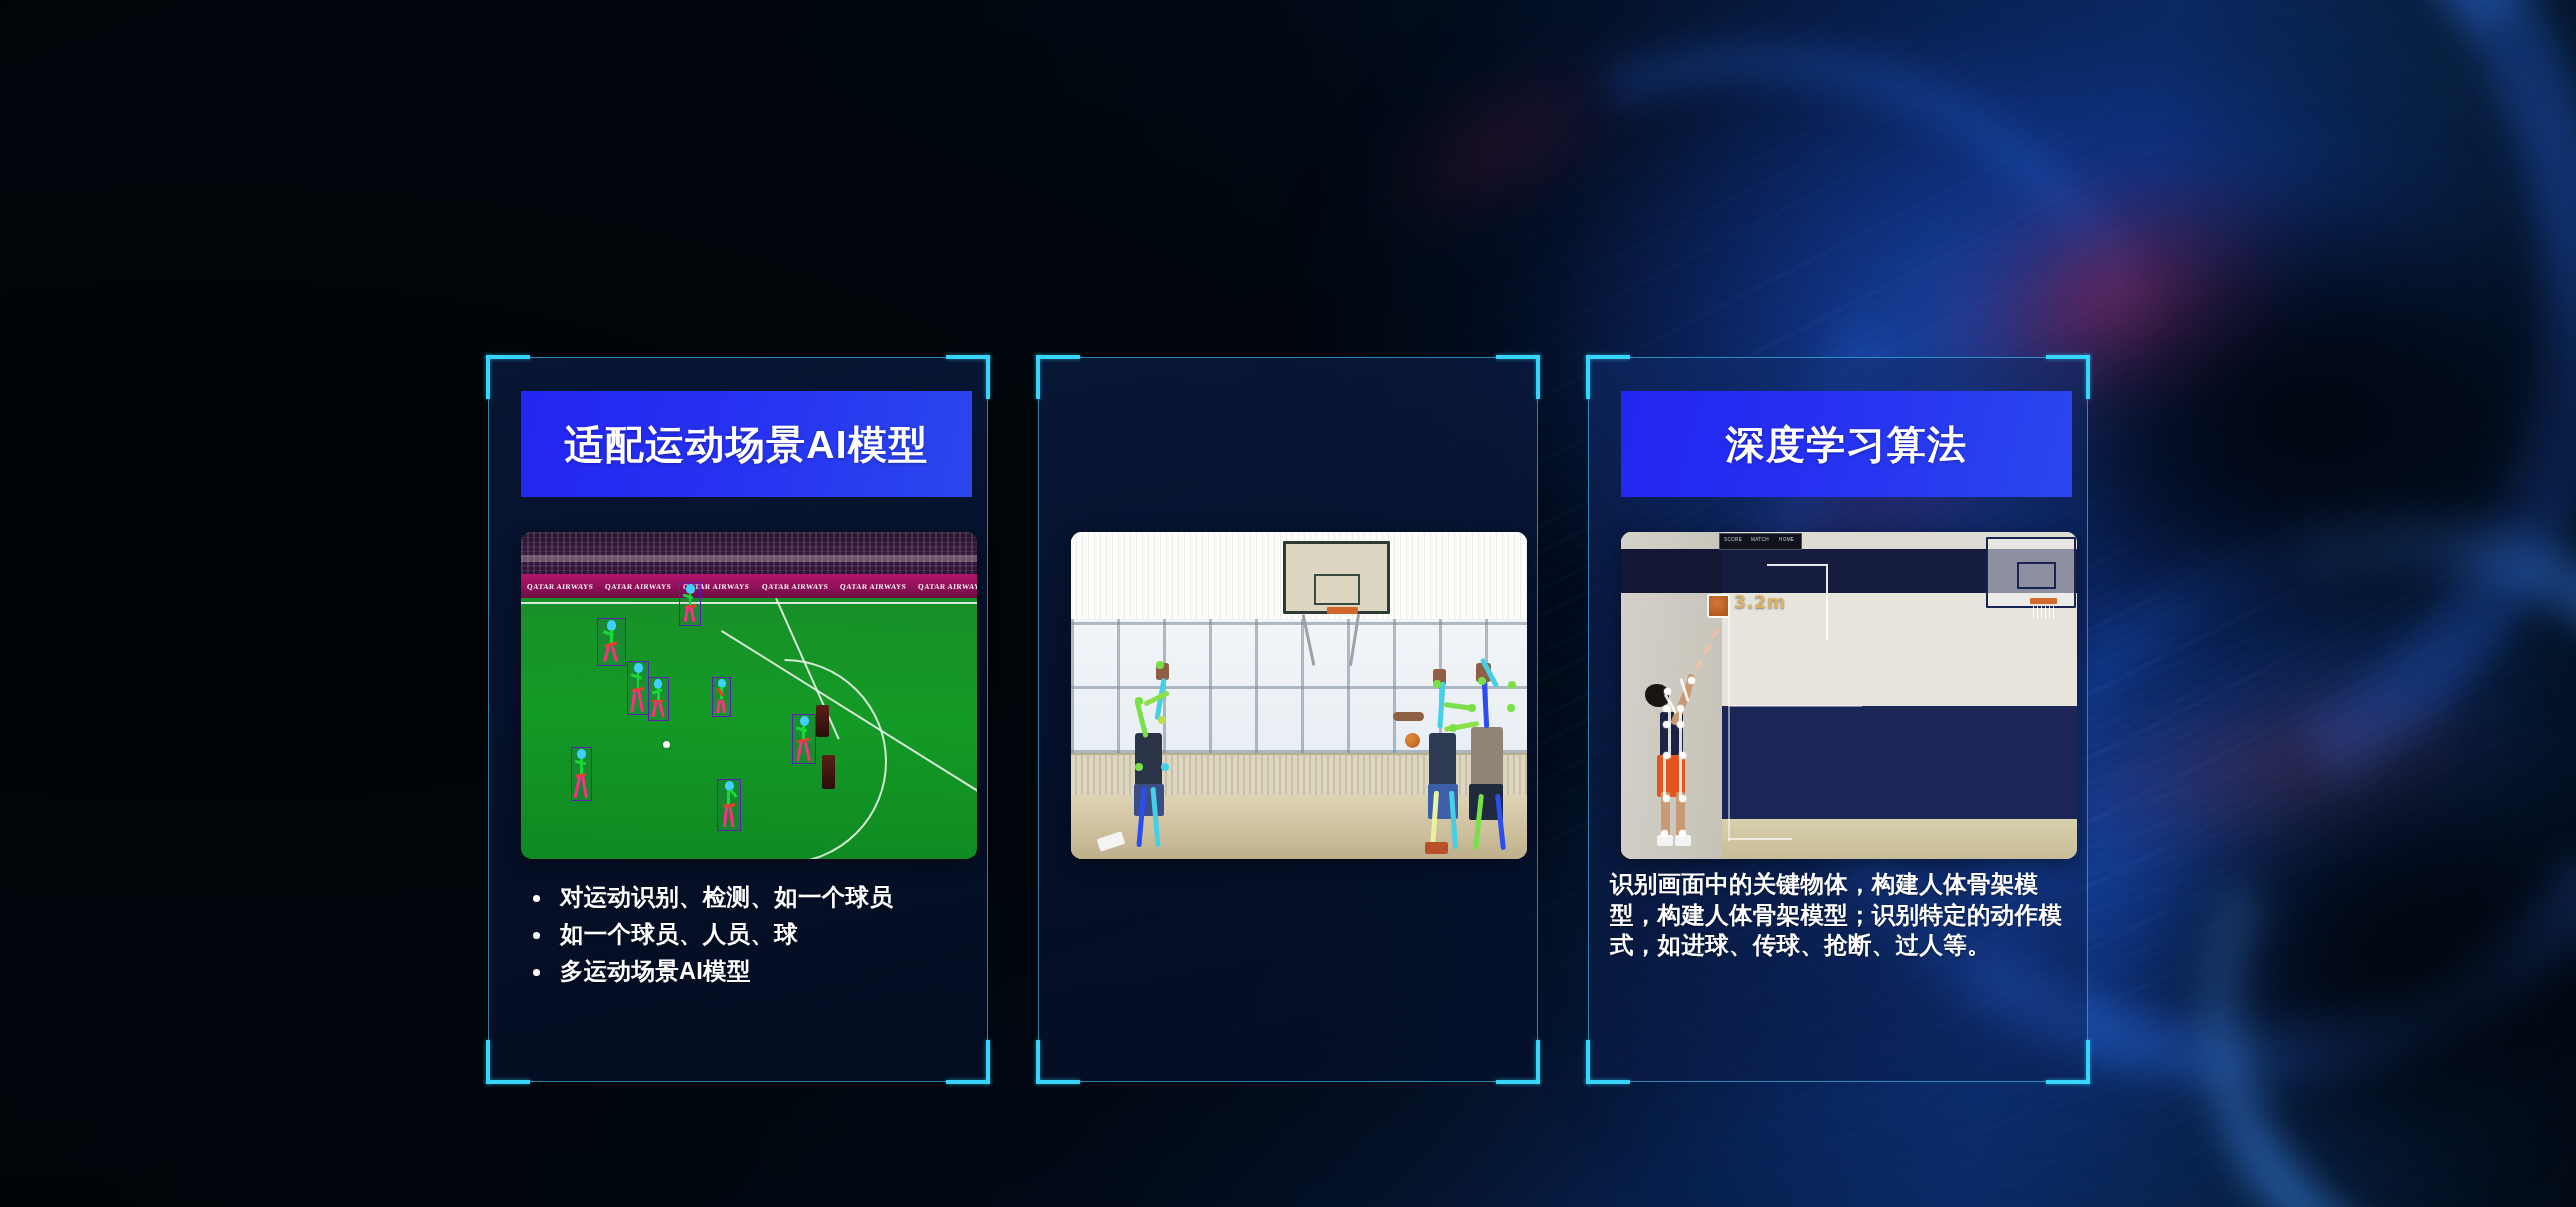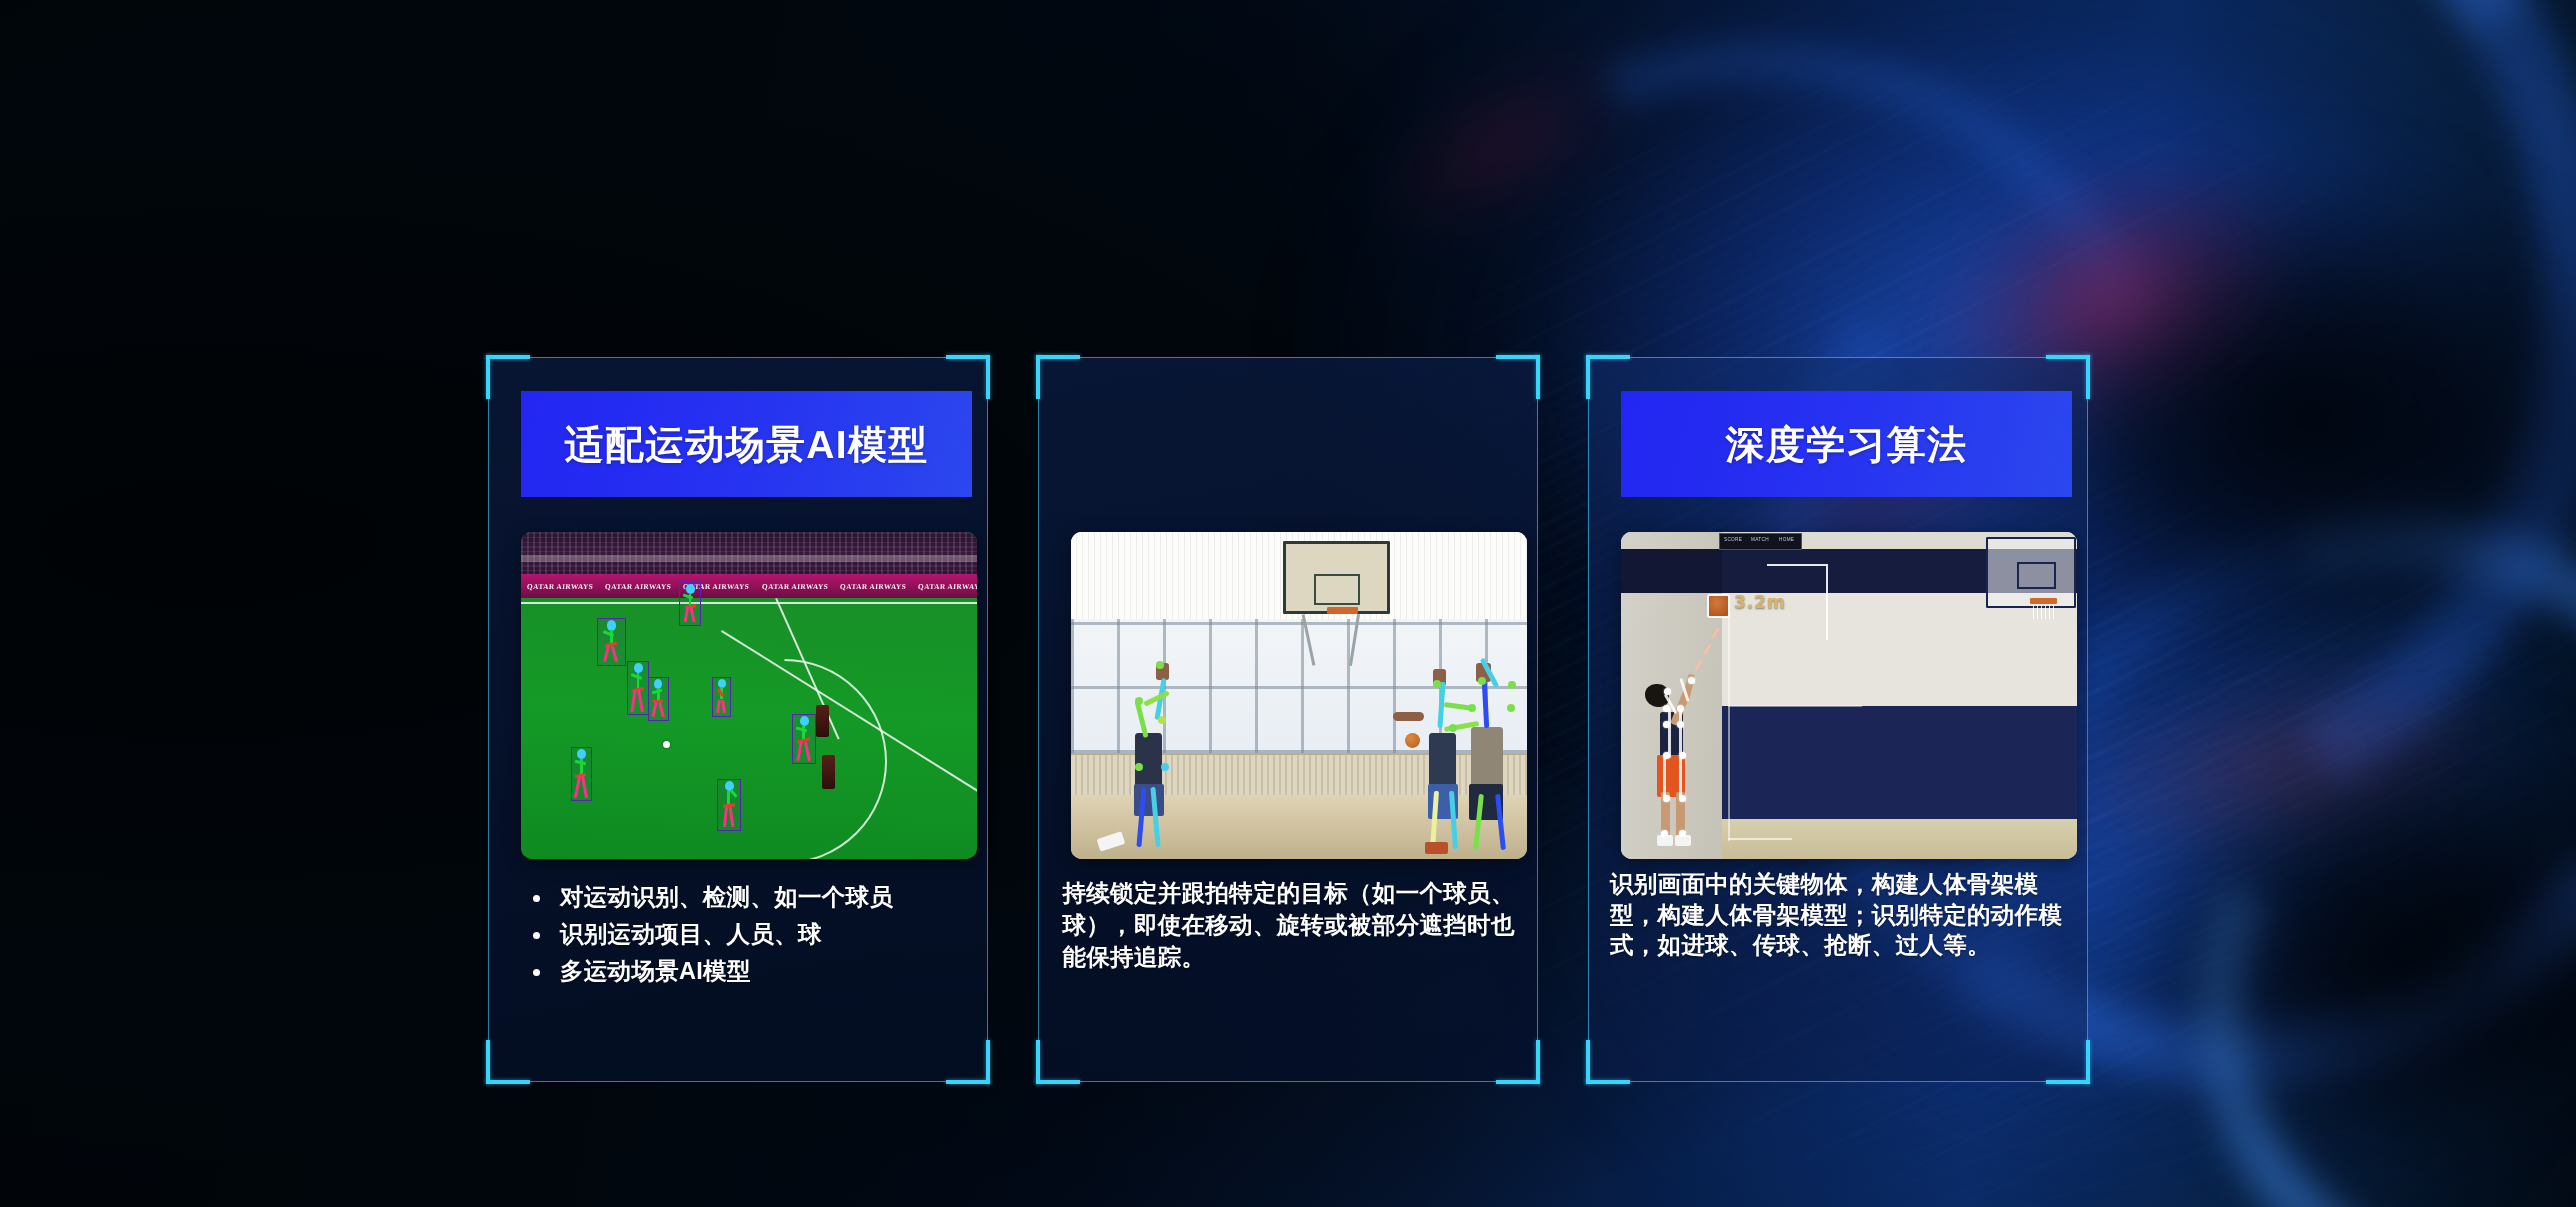--- a/index.html
+++ b/index.html
@@ -350,21 +350,21 @@
           <div class="sk-l" style="left:6px;top:27px;width:3.4px;height:20px;transform:rotate(6deg)"></div>
           <div class="sk-l" style="left:12px;top:27px;width:3.4px;height:20px;transform:rotate(-8deg)"></div>
         </div>
         <div class="dk-player" style="left:295px;top:173px;width:13.4px;height:32px"></div>
         <div class="dk-player" style="left:301px;top:223px;width:13.4px;height:34px"></div>
       </div>
 
       <div class="body-txt">
         <ul class="bullets">
           <li>对运动识别、检测、如一个球员</li>
-          <li>识别运动项目、人员、球</li>
+          <li>如一个球员、人员、球</li>
           <li>多运动场景AI模型</li>
         </ul>
       </div>
     </div>
 
     <div class="card c2">
       <div class="card-panel"></div>
       <div class="edge top"></div>
       <div class="edge bottom"></div>
       <div class="edge left"></div>
@@ -434,23 +434,20 @@
         <div class="joint" style="left:407px;top:145px;width:8px;height:8px;background:#7ae04a"></div>
         <div class="joint" style="left:378px;top:192px;width:8px;height:8px;background:#7ae04a"></div>
         <div class="joint" style="left:397px;top:172px;width:8px;height:8px;background:#7ae04a"></div>
         <div class="joint" style="left:436px;top:172px;width:8px;height:8px;background:#7ae04a"></div>
         <div class="joint" style="left:437px;top:149px;width:8px;height:8px;background:#7ae04a"></div>
         <div class="bball" style="left:334px;top:201px"></div>
         <div class="pl-skin" style="left:322px;top:180px;width:31px;height:9.4px;border-radius:4.7px"></div>
         <div class="shoe" style="left:354px;top:310px;width:23px;height:12px;background:#b8512a"></div>
       </div>
 
-      <div class="body-txt">
-        <p class="para">持续锁定并跟拍特定的目标（如一个球员、球），即使在移动、旋转或被部分遮挡时也能保持追踪。</p>
-      </div>
     </div>
 
     <div class="card c3">
       <div class="card-panel"></div>
       <div class="edge top"></div>
       <div class="edge bottom"></div>
       <div class="edge left"></div>
       <div class="edge right"></div>
       <div class="corner tl">
           <i class="h"></i>

